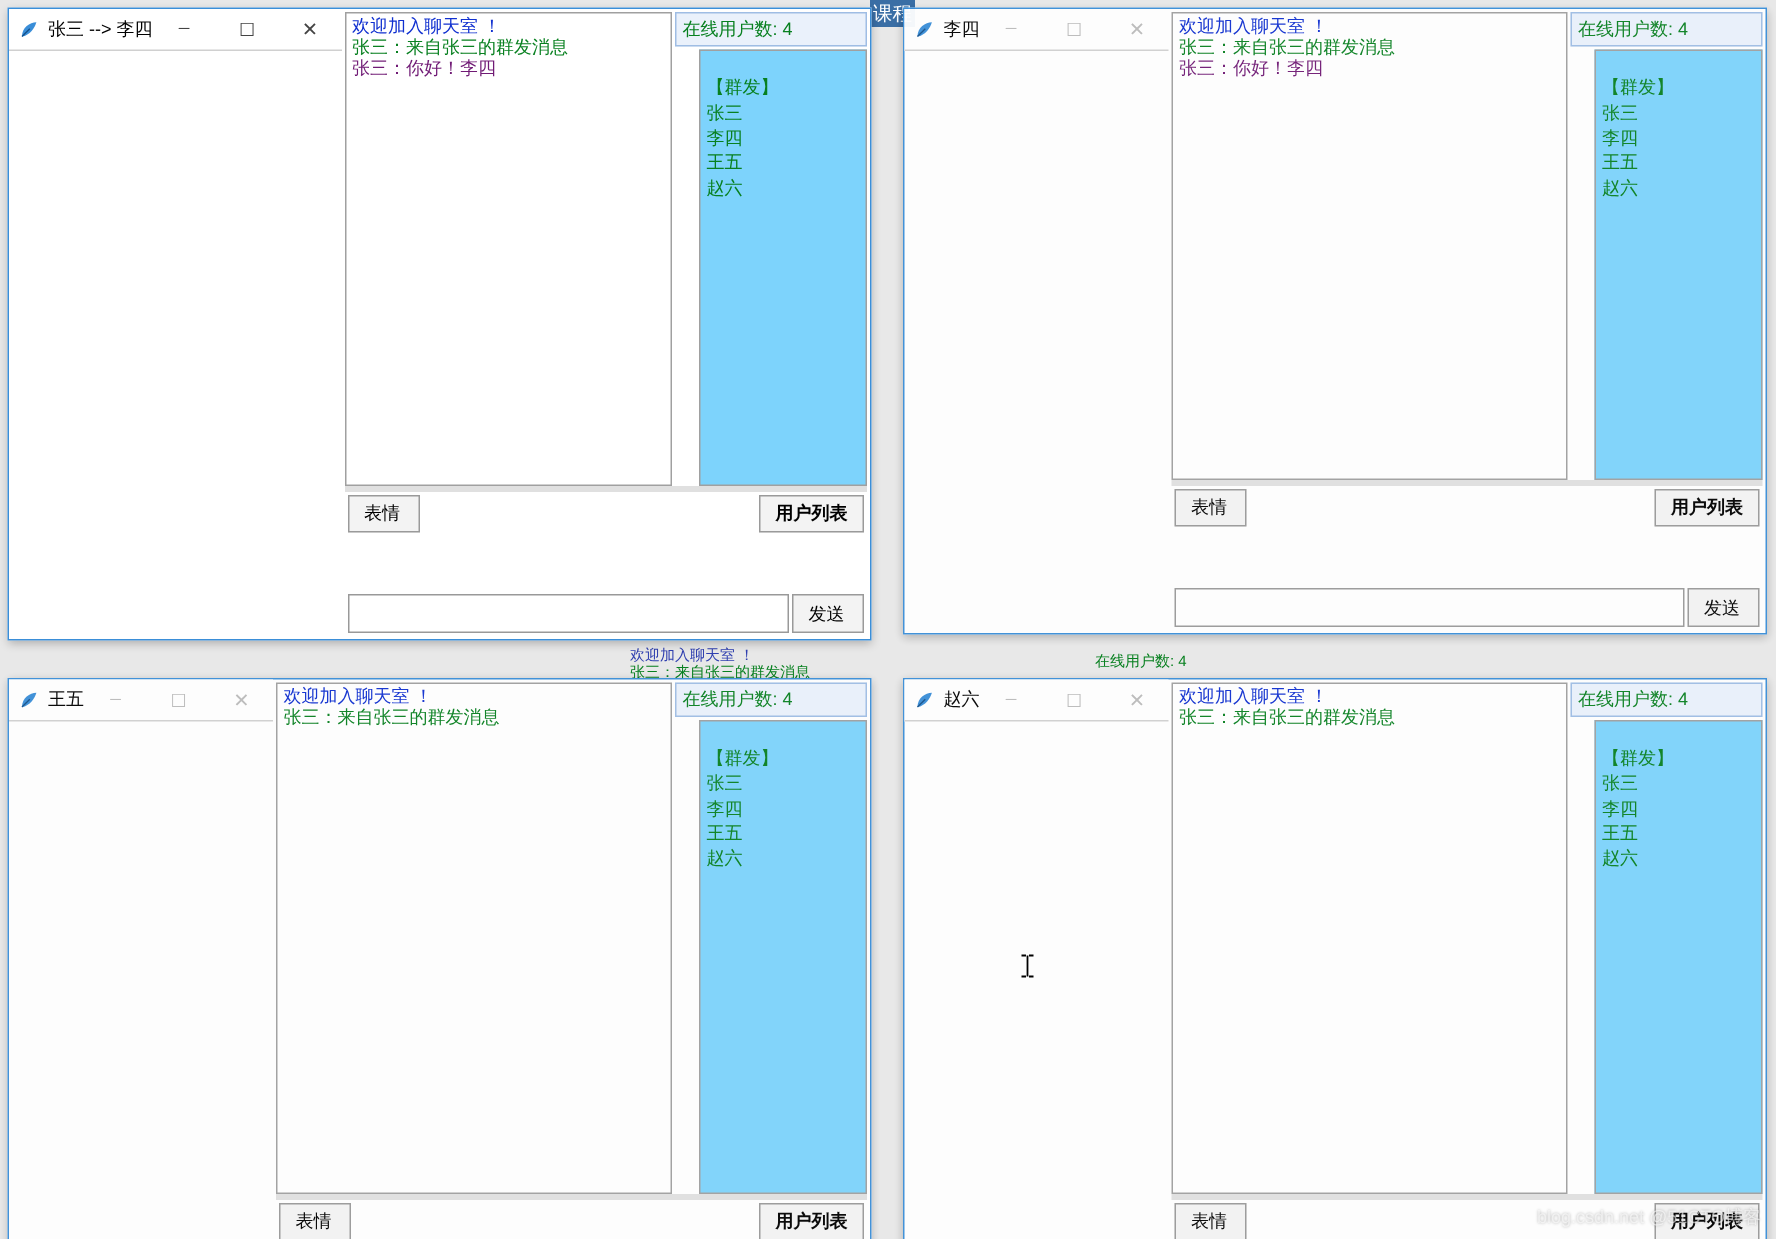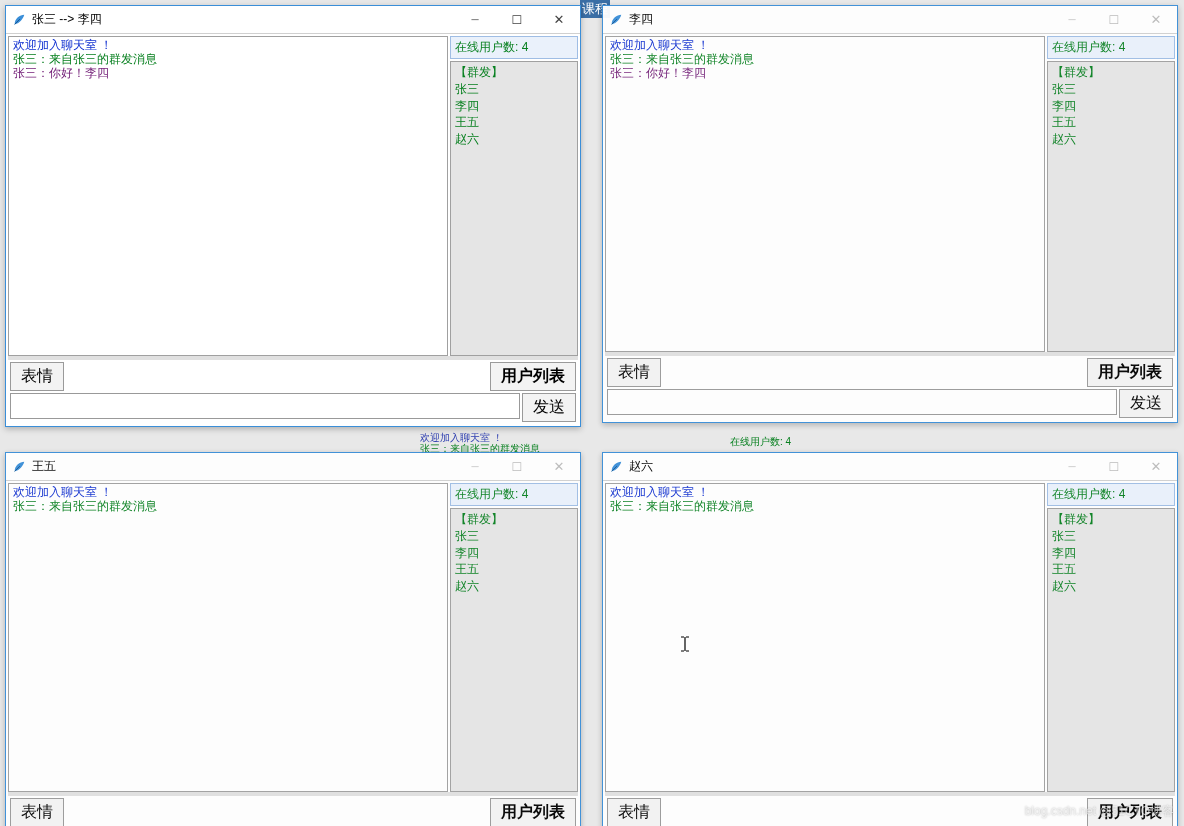--- a/index.html
+++ b/index.html
@@ -26,21 +26,20 @@
   }
   .bglines .l1 { color: #3040b0; }
   .bglines .l2 { color: #088020; }
 
   .window {
     position: absolute;
     background: #fff;
     border: 1px solid #3a8ed8;
     box-shadow: 0 2px 6px rgba(0,0,0,.25);
     display: flex;
-    flex-direction: column;
   }
   .faded { opacity: 0.95; }
   .titlebar {
     height: 28px;
     background: #fff;
     display: flex;
     align-items: center;
     padding-left: 6px;
     border-bottom: 1px solid #d0d0d0;
     color: #000;
@@ -99,54 +98,56 @@
     border: 1px solid #9fbde4;
     background: #eaf1fb;
     color: #088020;
     padding: 2px 4px;
     font-size: 12px;
     margin-bottom: 2px;
   }
   .userlistbox {
     flex: 1;
     border: 1px solid #a0a0a0;
-    background: #e5e5e5;
-    padding: 2px 4px;
+    background: #7dd3fc;
+    padding: 16px 4px;
     font-size: 12px;
     color: #088020;
     line-height: 1.4;
+    margin-left: 16px;
   }
   .userlistbox div { cursor: default; }
 
   .splitbar {
     height: 4px;
     background: #e0e0e0;
   }
 
   .btnrow {
     display: flex;
     padding: 2px 2px;
     gap: 2px;
   }
   .btnrow.top .spacer { flex:1; }
   .btn {
     background: #f3f3f3;
     border: 1px solid #9a9a9a;
     padding: 3px 10px;
-    font-size: 16px;
+    font-size: 12px;
     min-width: 48px;
-    text-align: right;
+    text-align: left;
     font-family: inherit;
   }
   .btn.big { min-width: 62px; font-weight: bold; }
 
   .inputrow {
     display:flex;
     gap:2px;
     padding: 0 2px 2px 2px;
+    margin-top: 39px;
   }
   .inputrow input[type=text]{
     flex:1;
     border:1px solid #999;
     height:26px;
     padding:2px 4px;
     font-size:12px;
     font-family: inherit;
   }
 

